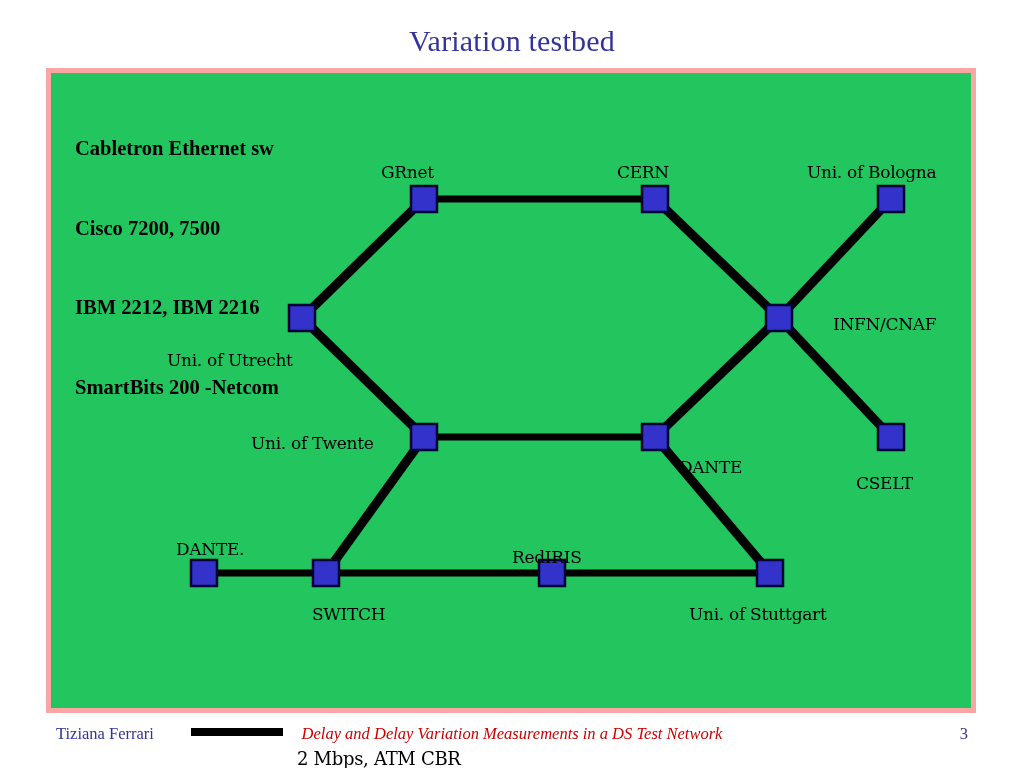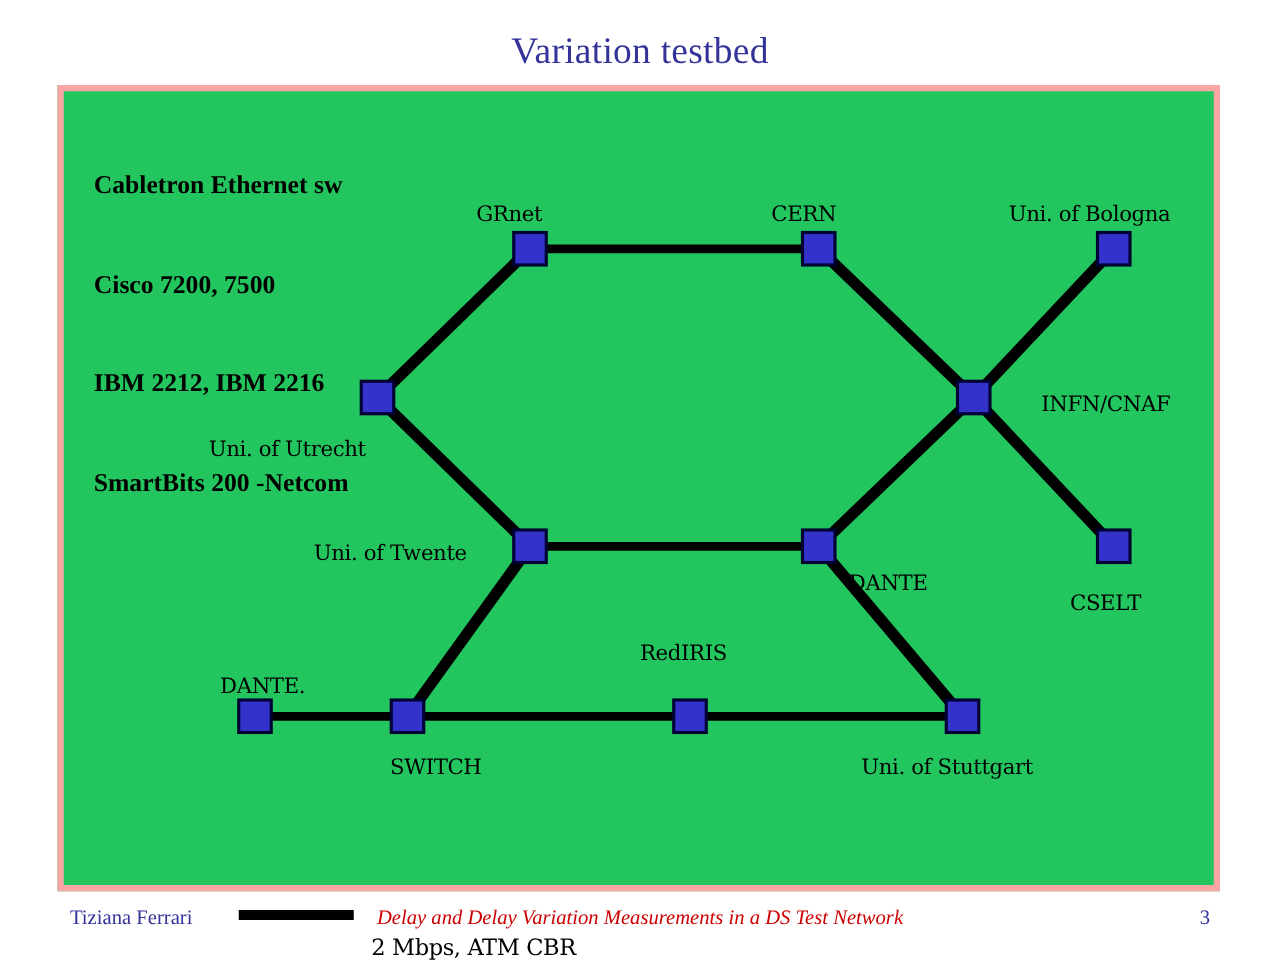--- a/index.html
+++ b/index.html
@@ -174,21 +174,21 @@
         <div class="node-label" style="left: 330px; top: 89px;">GRnet</div>
         <div class="node-label" style="left: 566px; top: 89px;">CERN</div>
         <div class="node-label" style="left: 756px; top: 89px;">Uni. of Bologna</div>
         <div class="node-label" style="left: 116px; top: 267px; margin-top: 10px;">Uni. of Utrecht</div>
         <div class="node-label" style="left: 754px; top: 241px; margin-left: 28px;">INFN/CNAF</div>
         <div class="node-label" style="left: 200px; top: 360px;">Uni. of Twente</div>
         <div class="node-label" style="left: 628px; top: 384px;">DANTE</div>
         <div class="node-label" style="left: 805px; top: 400px;">CSELT</div>
         <div class="node-label" style="left: 125px; top: 466px;">DANTE.</div>
         <div class="node-label" style="left: 261px; top: 531px;">SWITCH</div>
-        <div class="node-label" style="left: 461px; top: 440px;">RedIRIS</div>
+        <div class="node-label" style="left: 461px; top: 474px;">RedIRIS</div>
         <div class="node-label" style="left: 638px; top: 531px;">Uni. of Stuttgart</div>
       </div>
 
     <div id="legend-line"></div>
     <div id="legend-text">2 Mbps, ATM CBR</div>
   </div>
 
 </div>
 
 <div id="footer-author">Tiziana Ferrari</div>

